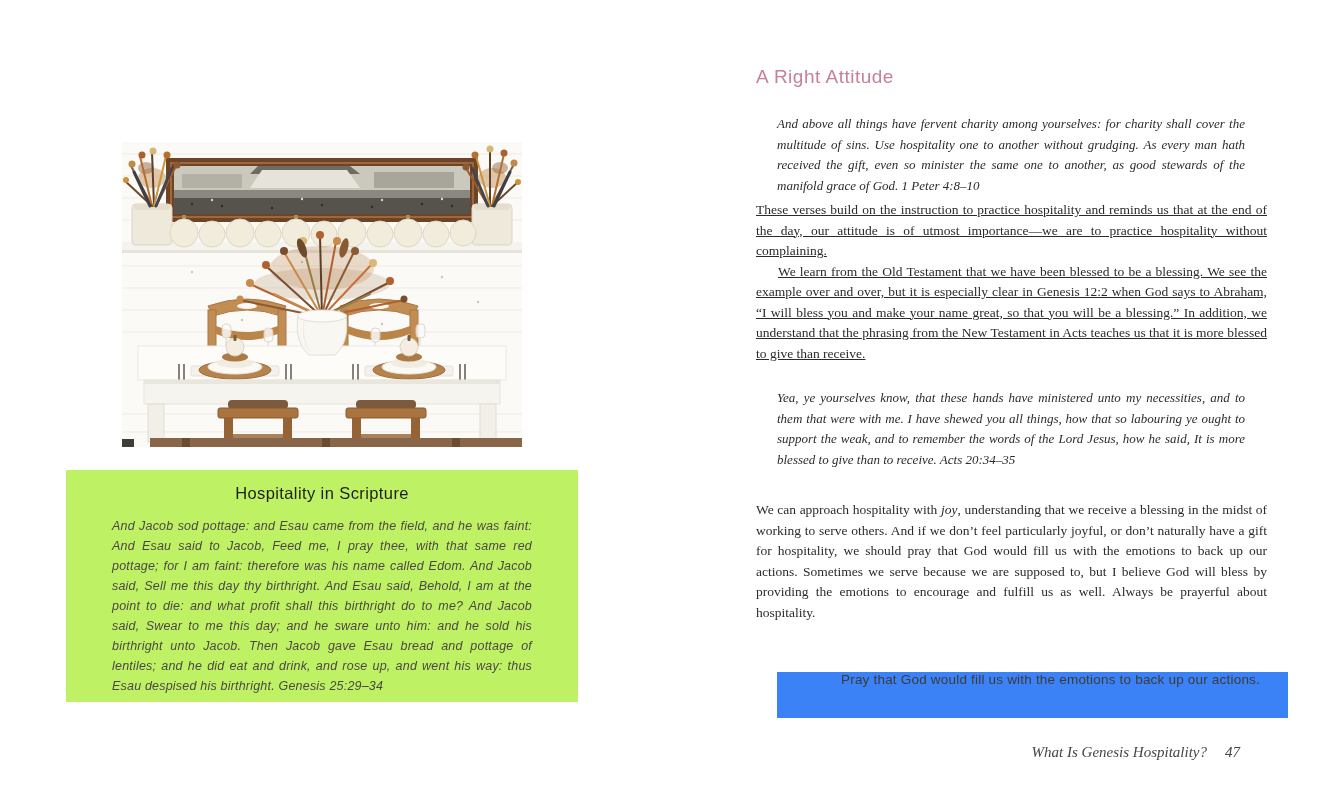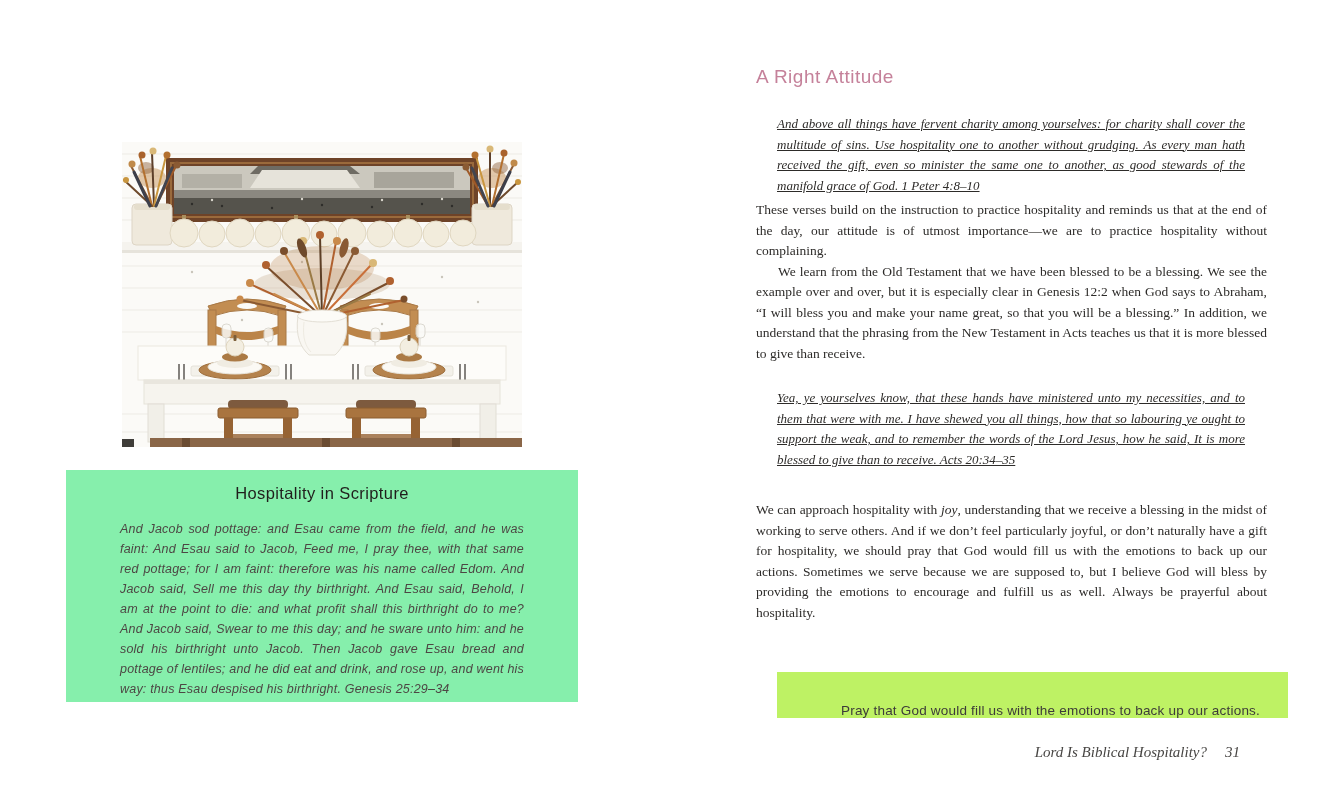--- a/index.html
+++ b/index.html
@@ -5,49 +5,49 @@
   html,body{margin:0;padding:0;background:#ffffff;}
   .spread{position:relative;width:1333px;height:800px;background:#ffffff;overflow:hidden;
           font-family:"Liberation Serif","DejaVu Serif",serif;color:#2d2b29;}
   .page{position:absolute;top:2px;height:800px;}
   .page-left{left:0;width:666px;}
   .page-right{left:667px;width:666px;}
 
   
   .photo{position:absolute;left:122px;top:140px;width:400px;height:305px;display:block;}
   .callout-pink{position:absolute;left:66px;top:468px;width:512px;height:232px;
-                background:#86efac;box-sizing:border-box;padding:14px 38px 0 38px;}
+                background:#bef264;box-sizing:border-box;padding:14px 38px 0 38px;}
   .callout-pink h3{margin:0 0 13px 0;text-align:center;
                    font-family:"Liberation Sans","DejaVu Sans",sans-serif;font-weight:400;
                    font-size:16.5px;letter-spacing:.4px;color:#201e1c;}
-  .callout-pink p{margin:16px;font-family:"Liberation Sans","DejaVu Sans",sans-serif;
+  .callout-pink p{margin:8px;font-family:"Liberation Sans","DejaVu Sans",sans-serif;
                   font-style:italic;font-size:12.5px;line-height:20px;letter-spacing:.2px;
                   color:#4d4744;text-align:justify;}
   .footer{position:absolute;top:742px;font-style:italic;font-size:15px;color:#474543;}
   .footer-left{left:66px;}
   .footer-left .pagenum{margin-right:18px;}
   .footer-right{right:93px;text-align:right;}
   .footer-right .pagenum{margin-left:18px;}
 
   
   .rp-heading{position:absolute;left:89px;top:64px;margin:0;
               font-family:"Liberation Sans","DejaVu Sans",sans-serif;font-weight:400;
               font-size:19px;letter-spacing:.5px;color:#c5819a;}
   .quote{position:absolute;left:110px;width:468px;margin:0;font-style:italic;
-         font-size:13px;line-height:20.5px;text-align:justify;color:#2d2b29;text-decoration:underline;}
+         font-size:13px;line-height:20.5px;text-align:justify;color:#2d2b29;}
   .q1{top:112px;}
   .q2{top:386px;}
   .body-block{position:absolute;left:89px;width:511px;font-size:13.5px;
               line-height:20.5px;text-align:justify;}
-  .b1{top:198px;}
+  .b1{top:198px;text-decoration:underline;}
   .b2{top:490px;margin-top:8px;}
   .body-block p{margin:0;}
   .body-block p.indent{text-indent:22px;}
   .callout-gray{position:absolute;left:110px;top:670px;width:511px;height:46px;
-                background:#bef264;box-sizing:border-box;display:flex;align-items:flex-end;
+                background:#3b82f6;box-sizing:border-box;display:flex;align-items:flex-start;
                 justify-content:flex-end;padding-right:28px;
                 font-family:"Liberation Sans","DejaVu Sans",sans-serif;
                 font-size:13.5px;letter-spacing:.2px;color:#3d3b39;}
 </style>
 </head>
 <body>
 
 <div class="spread">
 
   <section class="page page-left">
@@ -323,17 +323,17 @@
 
     <div class="body-block b2">
       <p><span>We can approach hospitality with </span><em>joy</em><span>, understanding that we receive a blessing in the midst of working to serve others. And if we don’t feel particularly joyful, or don’t naturally have a gift for hospitality, we should pray that God would fill us with the emotions to back up our actions. Sometimes we serve because we are supposed to, but I believe God will bless by providing the emotions to encourage and fulfill us as well. Always be prayerful about hospitality.</span></p>
     </div>
 
     <div class="callout-gray">
       <span>Pray that God would fill us with the emotions to back up our actions.</span>
     </div>
 
     <div class="footer footer-right">
-      <span>Lord Is Biblical Hospitality?</span><span class="pagenum">31</span>
+      <span>What Is Genesis Hospitality?</span><span class="pagenum">47</span>
     </div>
   </section>
 
 </div>
 
 </body></html>

